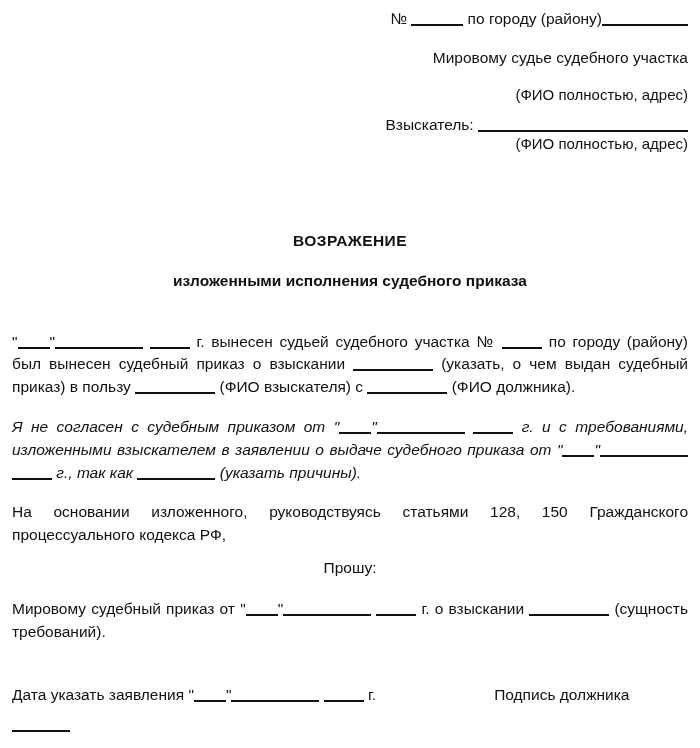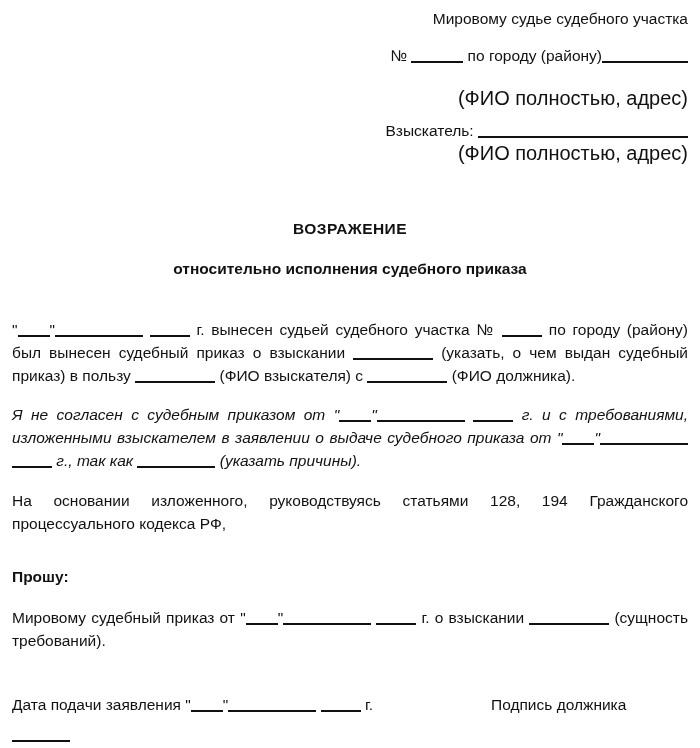--- a/index.html
+++ b/index.html
@@ -35,21 +35,21 @@
   }
   .hdr-line {
     white-space: nowrap;
     margin-bottom: 0;
   }
   .hdr-court     { margin-bottom: 18px; }
   .hdr-number    { margin-bottom: 20px; }
   .hdr-debtor    { margin-bottom: 1px; }
   .hdr-claimant  { margin-bottom: 1px; margin-top: 10px; }
   .hdr-caption {
-    font-size: 20px;
+    font-size: 15px;
     margin-bottom: 0;
   }
 
   
   .rule {
     display: inline-block;
     border-bottom: 2px solid #111111;
     vertical-align: baseline;
     height: 0.92em;
     margin-bottom: -2px;
@@ -64,21 +64,21 @@
   .w-mid    { width: 80px; }
   .w-mid2   { width: 78px; }
   .w-sign   { width: 58px; }
 
   
   .title-main {
     text-align: center;
     font-weight: bold;
     font-size: 15.5px;
     letter-spacing: 0.4px;
-    margin-top: 54px;
+    margin-top: 78px;
   }
   .title-sub {
     text-align: center;
     font-weight: bold;
     font-size: 15.5px;
     margin-top: 22px;
   }
 
   
   .body-para {
@@ -86,24 +86,24 @@
     text-justify: inter-word;
     font-size: 15.5px;
     line-height: 1.47;
     margin: 0;
   }
   .p1 { margin-top: 41px; }
   .p2 { margin-top: 17px; font-style: italic; }
   .p3 { margin-top: 17px; }
 
   .plea-heading {
-    text-align: left;
-    font-weight: bold;
+    text-align: center;
+    font-weight: normal;
     font-size: 15.5px;
-    margin-top: 33px;
+    margin-top: 12px;
   }
   .p4 { margin-top: 21px; }
 
   .footer-para {
     font-size: 15.5px;
     line-height: 1.55;
     margin: 0;
     margin-top: 40px;
     position: relative;
   }
@@ -122,42 +122,42 @@
 
   .quote-gap { letter-spacing: 0; }
 </style>
 </head>
 <body>
 
 <div class="page">
 
   <div class="header-block">
 
-    <div class="hdr-line hdr-court">
-      <span>Мировому судье судебного участка</span>
-    </div>
-
     <div class="hdr-line hdr-number">
       <span>№</span>
       <span class="rule w-num"></span>
       <span>по городу (району)</span><span class="rule w-city"></span>
+    </div>
+
+    <div class="hdr-line hdr-court">
+      <span>Мировому судье судебного участка</span>
     </div>
 
     <div class="hdr-line hdr-caption">(ФИО полностью, адрес)</div>
 
     <div class="hdr-line hdr-claimant">
       <span>Взыскатель:</span>
       <span class="rule w-name"></span>
     </div>
     <div class="hdr-line hdr-caption">(ФИО полностью, адрес)</div>
 
   </div>
 
   <div class="title-main">ВОЗРАЖЕНИЕ</div>
-  <div class="title-sub">относительно исполнения судебного приказа</div>
+  <div class="title-sub">изложенными исполнения судебного приказа</div>
 
   <p class="body-para p1"><span class="quote-gap">"</span><span class="rule w-day"></span><span class="quote-gap">"</span><span class="rule w-month"></span>
     <span class="rule w-year"></span>
     <span>г. вынесен судьей судебного участка №</span>
     <span class="rule w-year"></span>
     <span>по городу (району) был вынесен судебный приказ о взыскании</span>
     <span class="rule w-mid"></span>
     <span>(указать, о чем выдан судебный приказ) в пользу</span>
     <span class="rule w-mid"></span>
     <span>(ФИО взыскателя) с</span>
@@ -168,31 +168,31 @@
   <p class="body-para p2"><span>Я не согласен с судебным приказом от</span> <span class="quote-gap">"</span><span class="rule w-day"></span><span class="quote-gap">"</span><span class="rule w-month"></span>
     <span class="rule w-year"></span>
     <span>г. и с требованиями, изложенными взыскателем в заявлении о выдаче судебного приказа от</span>
     <span class="quote-gap">"</span><span class="rule w-day"></span><span class="quote-gap">"</span><span class="rule w-month"></span>
     <span class="rule w-year"></span>
     <span>г., так как</span>
     <span class="rule w-mid2"></span>
     <span>(указать причины).</span>
   </p>
 
-  <p class="body-para p3"><span>На основании изложенного, руководствуясь статьями 128, 194 Гражданского процессуального кодекса РФ,</span></p>
+  <p class="body-para p3"><span>На основании изложенного, руководствуясь статьями 128, 150 Гражданского процессуального кодекса РФ,</span></p>
 
   <div class="plea-heading">Прошу:</div>
 
   <p class="body-para p4"><span>Мировому судебный приказ от</span> <span class="quote-gap">"</span><span class="rule w-day"></span><span class="quote-gap">"</span><span class="rule w-month"></span>
     <span class="rule w-year"></span>
     <span>г. о взыскании</span>
     <span class="rule w-mid"></span>
     <span>(сущность требований).</span>
   </p>
 
   <p class="footer-para">
-    <span class="footer-row"><span>Дата подачи заявления</span> <span class="quote-gap">"</span><span class="rule w-day"></span><span class="quote-gap">"</span><span class="rule w-month"></span>
+    <span class="footer-row"><span>Дата указать заявления</span> <span class="quote-gap">"</span><span class="rule w-day"></span><span class="quote-gap">"</span><span class="rule w-month"></span>
       <span class="rule w-year"></span>
       <span>г.</span><span class="footer-spacer"></span><span>Подпись должника</span></span>
     <span class="footer-tail"><span class="rule w-sign"></span></span>
   </p>
 
 </div>
 
 </body></html>

